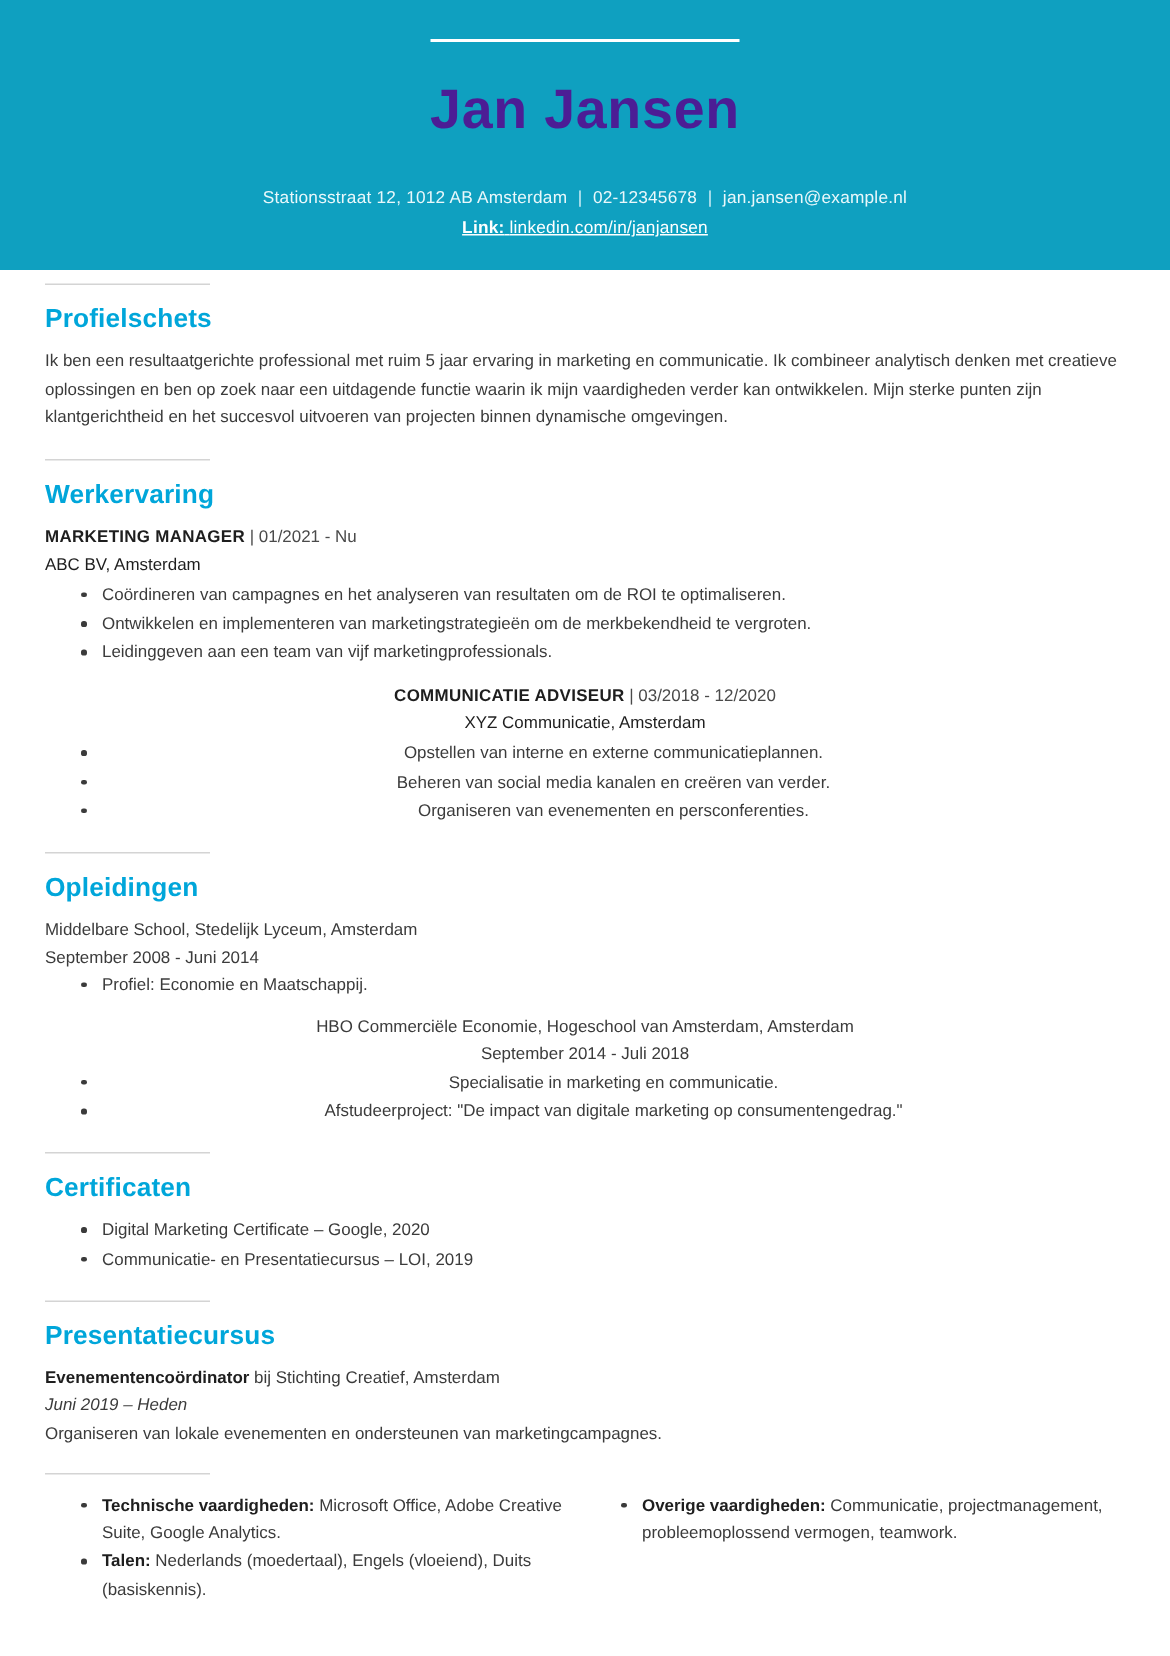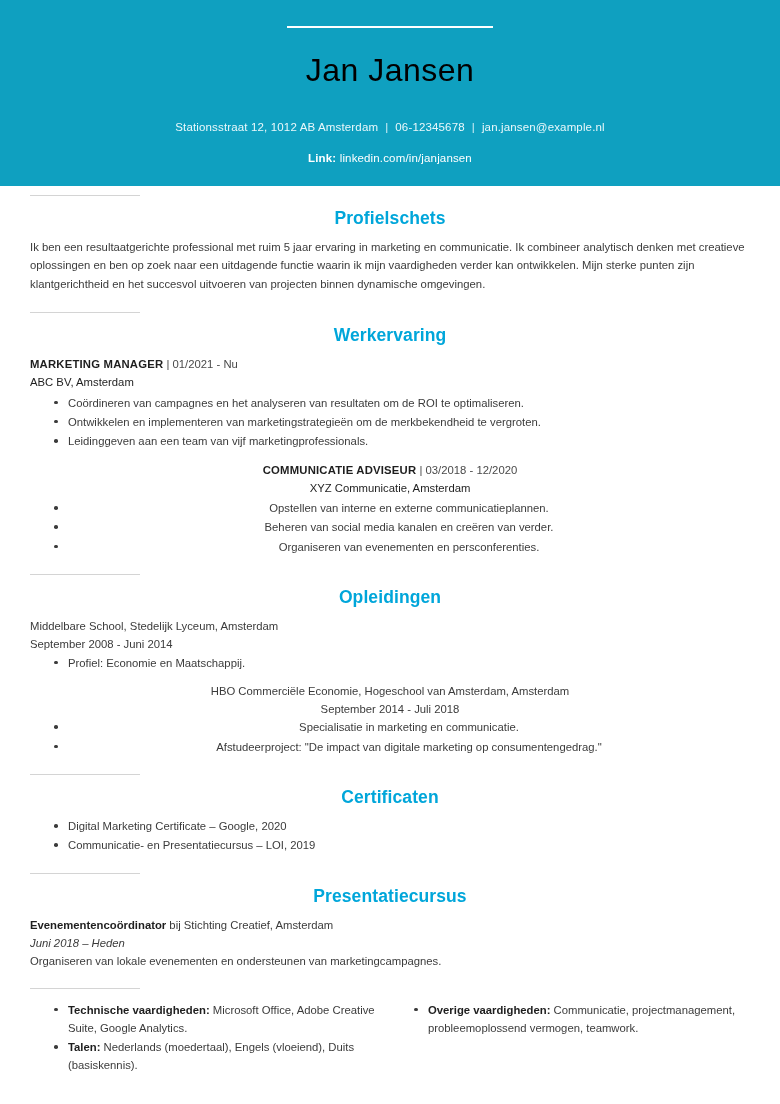--- a/index.html
+++ b/index.html
@@ -23,60 +23,60 @@
     padding: 26px 40px 22px 40px;
     text-align: center;
   }
   .header-rule {
     width: 206px;
     height: 2px;
     background: #ffffff;
     margin: 0 auto 26px auto;
   }
   .cv-name {
-    font-size: 32px;
-    font-weight: normal;
-    color: #000000;
+    font-size: 37px;
+    font-weight: bold;
+    color: #4c1d95;
     letter-spacing: 0.5px;
     line-height: 1.05;
     margin: 0 0 30px 0;
   }
   .contact-line {
     font-size: 11.5px;
     color: #eaf8fb;
     line-height: 1.7;
     letter-spacing: 0.15px;
   }
   .contact-sep { padding: 0 7px; color: #d5f0f7; }
   .link-line {
     font-size: 11.5px;
     color: #ffffff;
-    margin-top: 15px;
+    margin-top: 4px;
     letter-spacing: 0.15px;
+    text-decoration: underline;
   }
   .link-label { font-weight: bold; }
 
   
   .cv-body {
     padding: 0 30px 40px 30px;
   }
   .section { padding-top: 8px; }
   .sec-rule {
     width: 110px;
     height: 1px;
     background: #d4d4d4;
     margin: 9px 0 12px 0;
   }
   h2.sec-title {
     font-size: 17.5px;
     font-weight: bold;
     color: #00a6da;
     margin: 0 0 9px 0;
     letter-spacing: 0.1px;
-    text-align: center;
   }
   p.para {
     font-size: 11.3px;
     line-height: 1.62;
     margin: 0 0 2px 0;
     color: #3b3b3b;
   }
   .job-title {
     font-size: 11.3px;
     margin: 0;
@@ -142,21 +142,21 @@
 
   .sec-tight { padding-top: 0; }
 </style>
 </head>
 <body>
 
 <div class="cv-header">
   <div class="header-rule"></div>
   <div class="cv-name">Jan Jansen</div>
   <div class="contact-line">
-    <span>Stationsstraat 12, 1012 AB Amsterdam</span><span class="contact-sep">|</span><span>06-12345678</span><span class="contact-sep">|</span><span>jan.jansen@example.nl</span>
+    <span>Stationsstraat 12, 1012 AB Amsterdam</span><span class="contact-sep">|</span><span>02-12345678</span><span class="contact-sep">|</span><span>jan.jansen@example.nl</span>
   </div>
   <div class="link-line">
     <span class="link-label">Link:</span>
     <span>linkedin.com/in/janjansen</span>
   </div>
 </div>
 
 <div class="cv-body">
 
   <div class="section sec-tight">
@@ -226,21 +226,21 @@
       <li>Communicatie- en Presentatiecursus – LOI, 2019</li>
     </ul>
   </div>
 
   <div class="section">
     <div class="sec-rule"></div>
     <h2 class="sec-title">Presentatiecursus</h2>
     <p class="extra-title">
       <b>Evenementencoördinator</b><span> bij Stichting Creatief, Amsterdam</span>
     </p>
-    <p class="extra-date">Juni 2018 – Heden</p>
+    <p class="extra-date">Juni 2019 – Heden</p>
     <p class="extra-desc">Organiseren van lokale evenementen en ondersteunen van marketingcampagnes.</p>
   </div>
 
   <div class="section">
     <div class="sec-rule"></div>
     <div class="skills-cols">
       <div class="skills-col">
         <ul class="blist">
           <li>
             <b>Technische vaardigheden:</b><span> Microsoft Office, Adobe Creative Suite, Google Analytics.</span>

